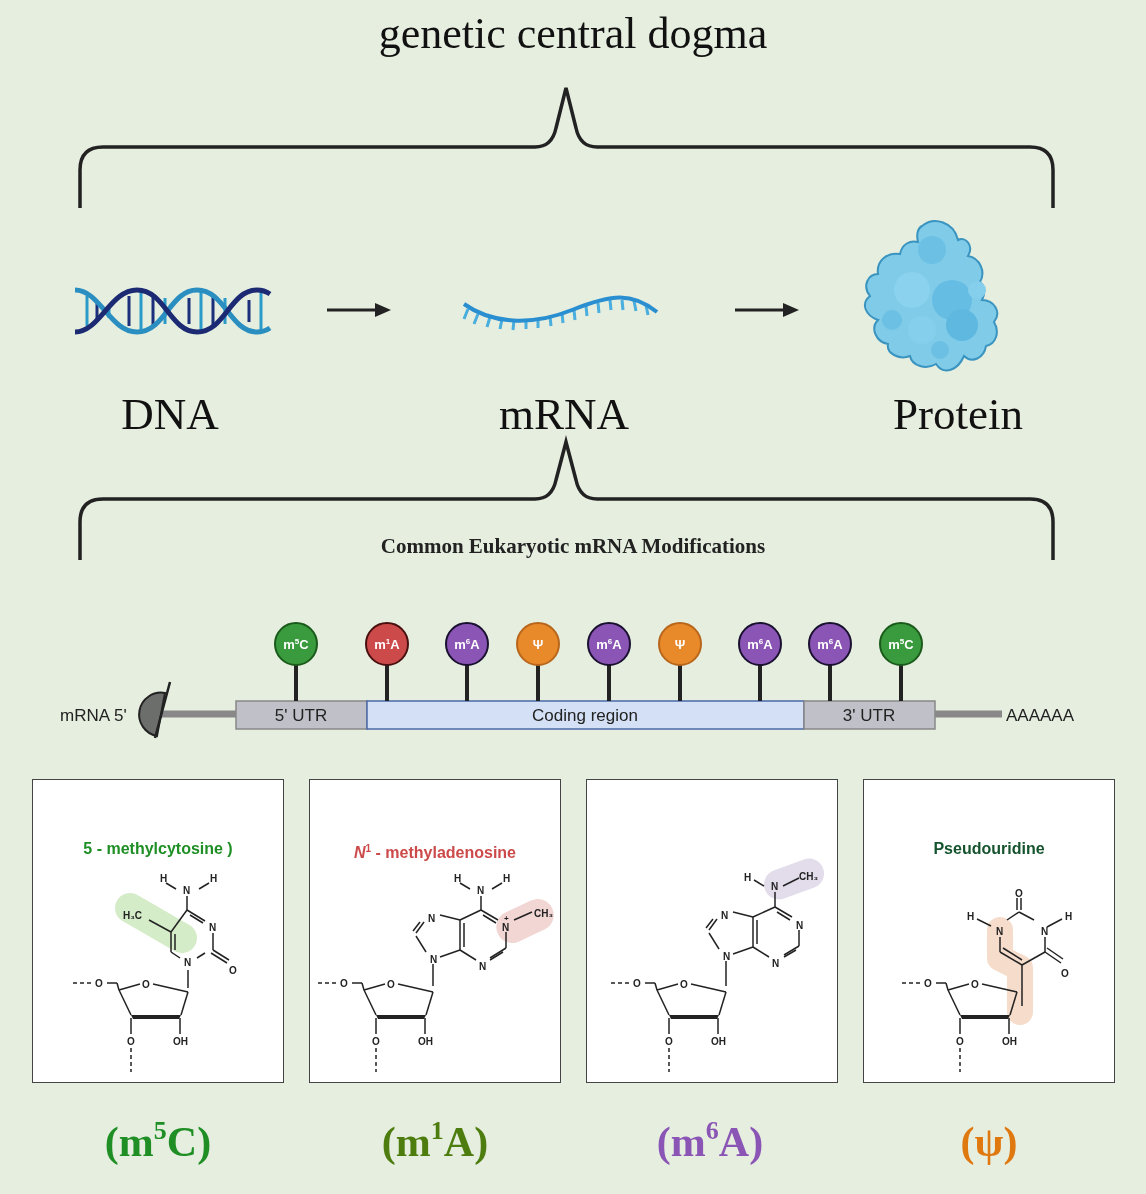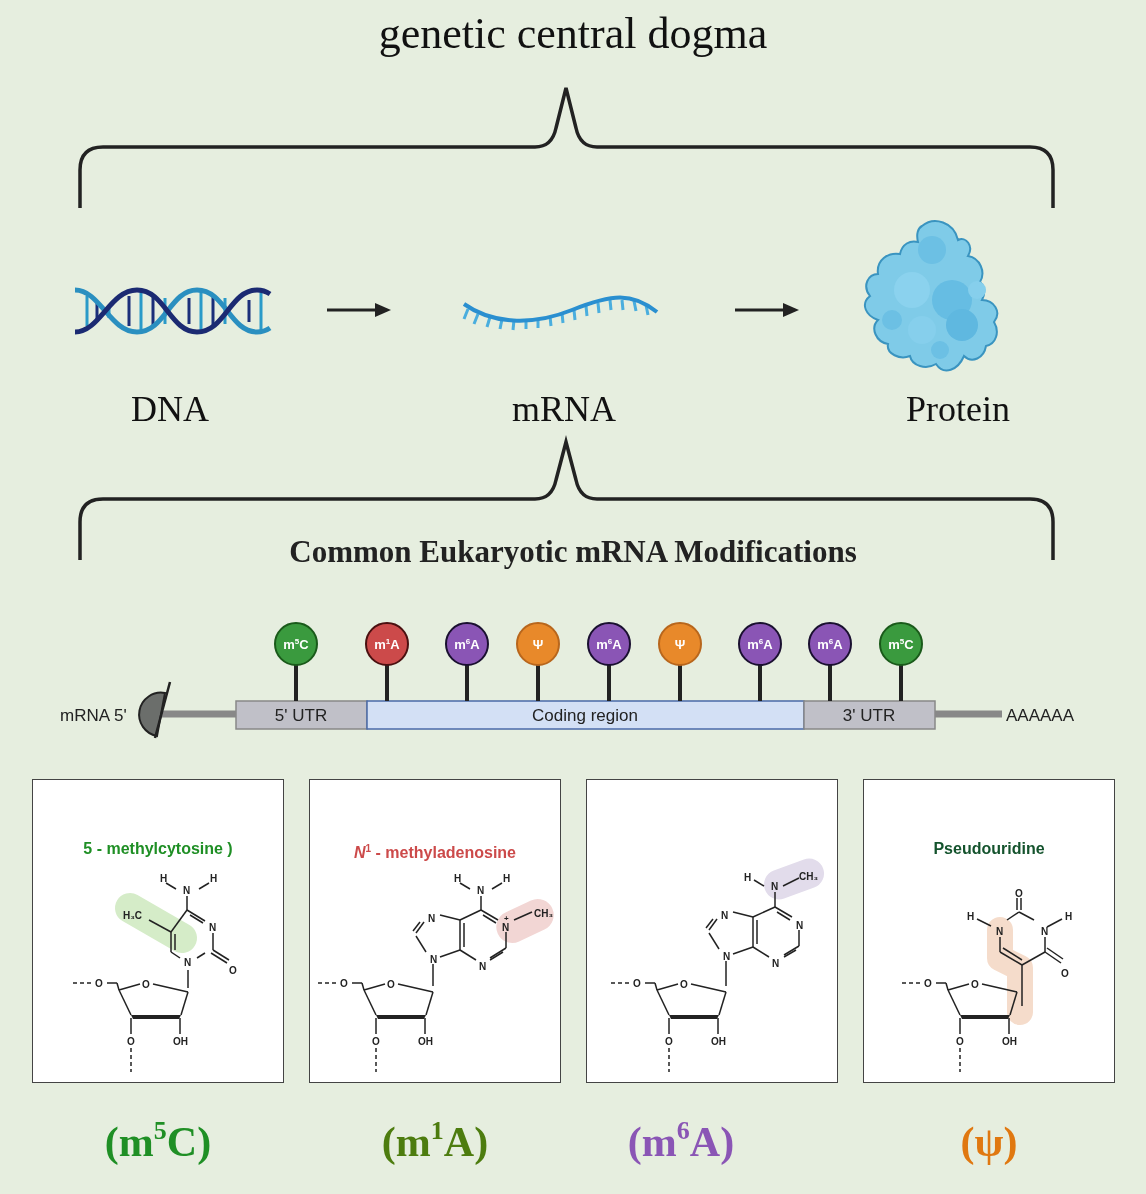--- a/index.html
+++ b/index.html
@@ -1,21 +1,21 @@
 <!DOCTYPE html>
 <html><head>
 <meta charset="utf-8">
 <style>
   html, body { margin:0; padding:0; }
   body { width:1146px; height:1194px; background:#e6eedf; position:relative; overflow:hidden; font-family:"Liberation Sans", sans-serif; }
   .abs { position:absolute; }
   .serif { font-family:"Liberation Serif", serif; }
   #title { left:0; width:1146px; top:8px; text-align:center; font-size:44px; color:#111; }
-  .stage-label { font-size:36px; color:#111; text-align:center; width:240px; }
-  #subtitle { left:0; width:1146px; top:534px; text-align:center; font-size:31px; font-weight:bold; color:#222; }
+  .stage-label { font-size:45px; color:#111; text-align:center; width:240px; }
+  #subtitle { left:0; width:1146px; top:534px; text-align:center; font-size:21px; font-weight:bold; color:#222; }
   svg text { font-family:"Liberation Sans", sans-serif; }
   .box { position:absolute; top:779px; width:252px; height:304px; background:#fff; border:1.5px solid #444; box-sizing:border-box; }
   .box-title { position:absolute; left:0; right:0; top:59px; text-align:center; font-weight:bold; font-size:16px; line-height:20px; }
   .box svg { position:absolute; left:0; top:0; }
   .abbr { position:absolute; top:1118px; width:252px; text-align:center; font-family:"Liberation Serif", serif; font-weight:bold; font-size:42px; }
   .abbr sup { font-size:26px; vertical-align:top; position:relative; top:-2px; }
 </style>
 </head>
 <body>
 
@@ -364,14 +364,14 @@
         <text x="62" y="207" font-size="10" font-weight="bold" fill="#222">O</text>
         <text x="109" y="208" font-size="10" font-weight="bold" fill="#222">O</text>
         <text x="94" y="265" font-size="10" font-weight="bold" fill="#222">O</text>
         <text x="140" y="265" font-size="10" font-weight="bold" fill="#222">OH</text>
       </g>
   </svg>
 </div>
 
 <div class="abbr" style="left:32px;color:#1f8f25"><span>(m</span><sup>5</sup><span>C)</span></div>
 <div class="abbr" style="left:309px;color:#4d7c0f"><span>(m</span><sup>1</sup><span>A)</span></div>
-<div class="abbr" style="left:555px;color:#8a55b5"><span>(m</span><sup>6</sup><span>A)</span></div>
+<div class="abbr" style="left:584px;color:#8a55b5"><span>(m</span><sup>6</sup><span>A)</span></div>
 <div class="abbr" style="left:863px;color:#e07810"><span>(</span><sup></sup><span>ψ)</span></div>
 
 </body></html>

